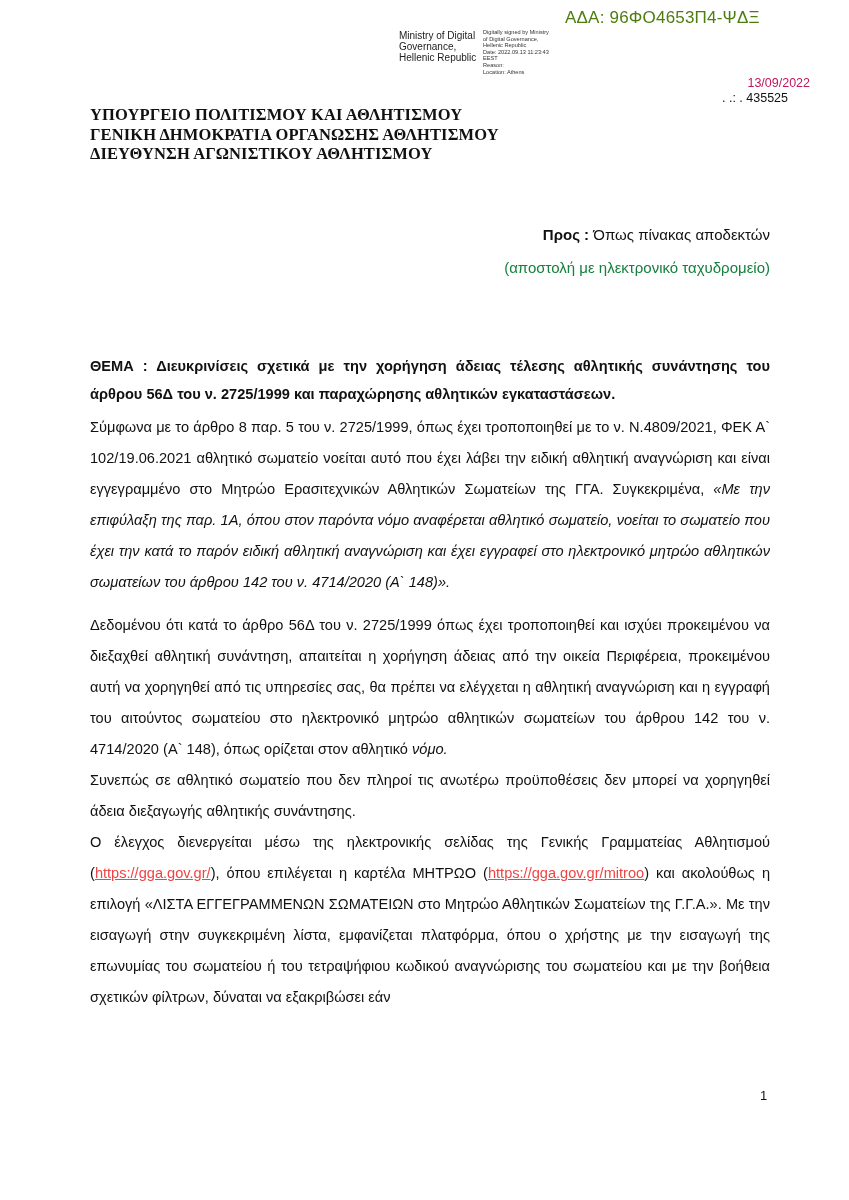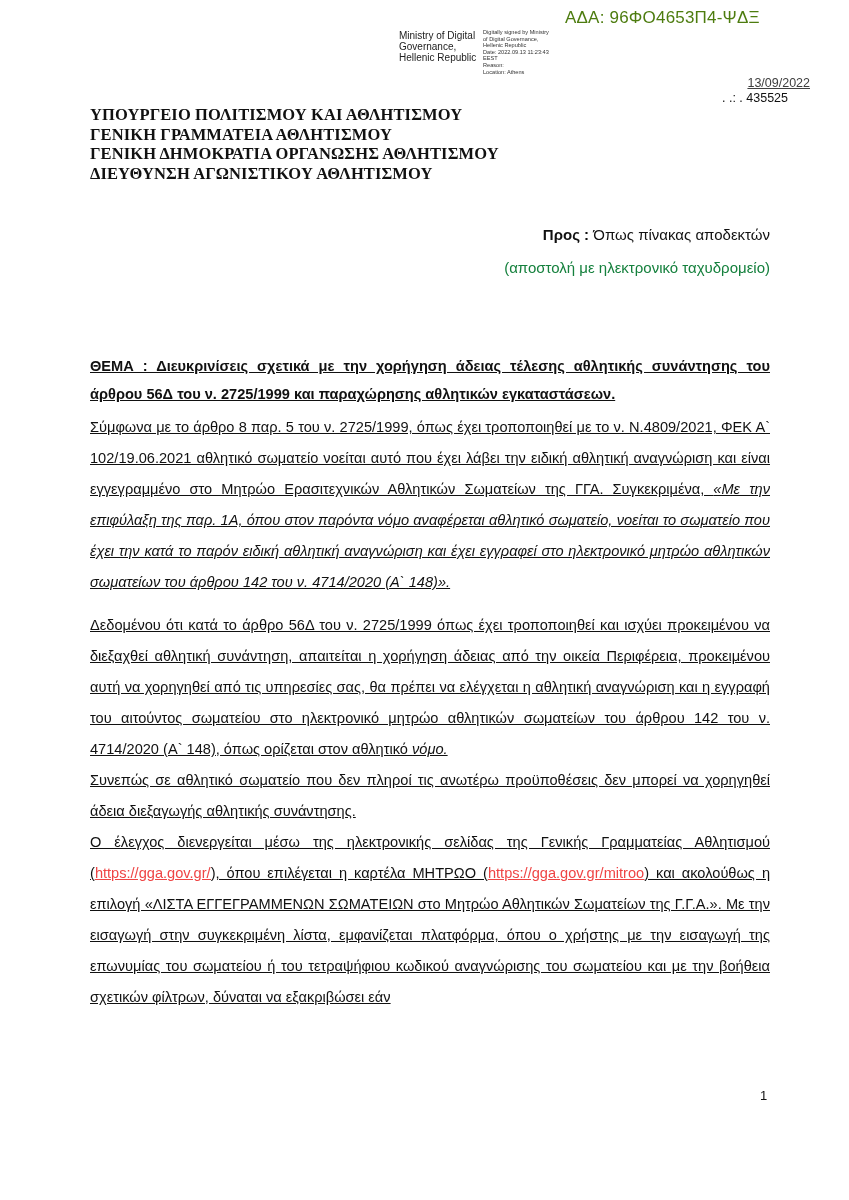--- a/index.html
+++ b/index.html
@@ -4,34 +4,34 @@
   <style>
     html, body { margin: 0; padding: 0; background: #ffffff; }
     body {
       width: 849px; height: 1200px; position: relative; overflow: hidden;
       font-family: "Liberation Sans", sans-serif; color: #111;
     }
     .abs { position: absolute; }
     .ada { left: 565px; top: 8px; font-size: 17px; letter-spacing: 0.2px; color:#4d7c0f; }
     .signer { left: 399px; top: 30px; font-size: 10px; line-height: 11px; color:#222; }
     .sig-details { left: 483px; top: 29px; font-size: 5.6px; line-height: 6.6px; color:#333; }
-    .date { left: 722px; top: 76px; font-size: 12.5px; text-align: right; width: 88px; color:#404040;text-decoration:underline; }
+    .date { left: 722px; top: 76px; font-size: 12.5px; text-align: right; width: 88px; color:#be185d; }
     .protocol { left: 722px; top: 91px; font-size: 12.5px; width: 88px; color:#111; }
     .header {
       left: 90px; top: 105px; font-family: "Liberation Serif", serif; font-weight: bold;
       font-size: 16.5px; line-height: 19.5px; color:#111; letter-spacing: 0.1px;
     }
     .header div { white-space: nowrap; }
     .recipient { left: 470px; top: 226px; width: 300px; text-align: right; font-size: 15px; color:#111; }
     .recipient .b { font-weight: bold; }
     .recipient-note { left: 470px; top: 259px; width: 300px; text-align: right; font-size: 15px; color:#15803d; }
     .content {
       left: 90px; top: 352px; width: 680px; font-size: 14.6px; line-height: 31px; color:#111;
     }
-    .content p { margin: 0; text-align: justify; text-decoration: underline; }
+    .content p { margin: 0; text-align: justify; }
     .subject { font-weight: bold; line-height: 28px; margin-bottom: 4px !important; }
     .gap { height: 12px; }
     .content a { color: #ef4444; text-decoration: underline; }
     .italic { font-style: italic; }
     .page-num { left: 760px; top: 1088px; font-size: 13px; color:#111; }
   </style>
 </head>
 <body>
 
 <div class="abs ada">ΑΔΑ: 96ΦΟ4653Π4-ΨΔΞ</div>
@@ -50,21 +50,20 @@
   <div>EEST</div>
   <div>Reason:</div>
   <div>Location: Athens</div>
 </div>
 
 <div class="abs date">13/09/2022</div>
 <div class="abs protocol">. .: . 435525</div>
 
 <div class="abs header">
   <div>ΥΠΟΥΡΓΕΙΟ ΠΟΛΙΤΙΣΜΟΥ ΚΑΙ ΑΘΛΗΤΙΣΜΟΥ</div>
-  <div>ΓΕΝΙΚΗ ΓΡΑΜΜΑΤΕΙΑ ΑΘΛΗΤΙΣΜΟΥ</div>
   <div>ΓΕΝΙΚΗ ΔΗΜΟΚΡΑΤΙΑ ΟΡΓΑΝΩΣΗΣ ΑΘΛΗΤΙΣΜΟΥ</div>
   <div>ΔΙΕΥΘΥΝΣΗ ΑΓΩΝΙΣΤΙΚΟΥ ΑΘΛΗΤΙΣΜΟΥ</div>
 </div>
 
 <div class="abs recipient">
   <span class="b">Προς :</span><span> Όπως πίνακας αποδεκτών</span>
 </div>
 <div class="abs recipient-note">(αποστολή με ηλεκτρονικό ταχυδρομείο)</div>
 
 <div class="abs content">

